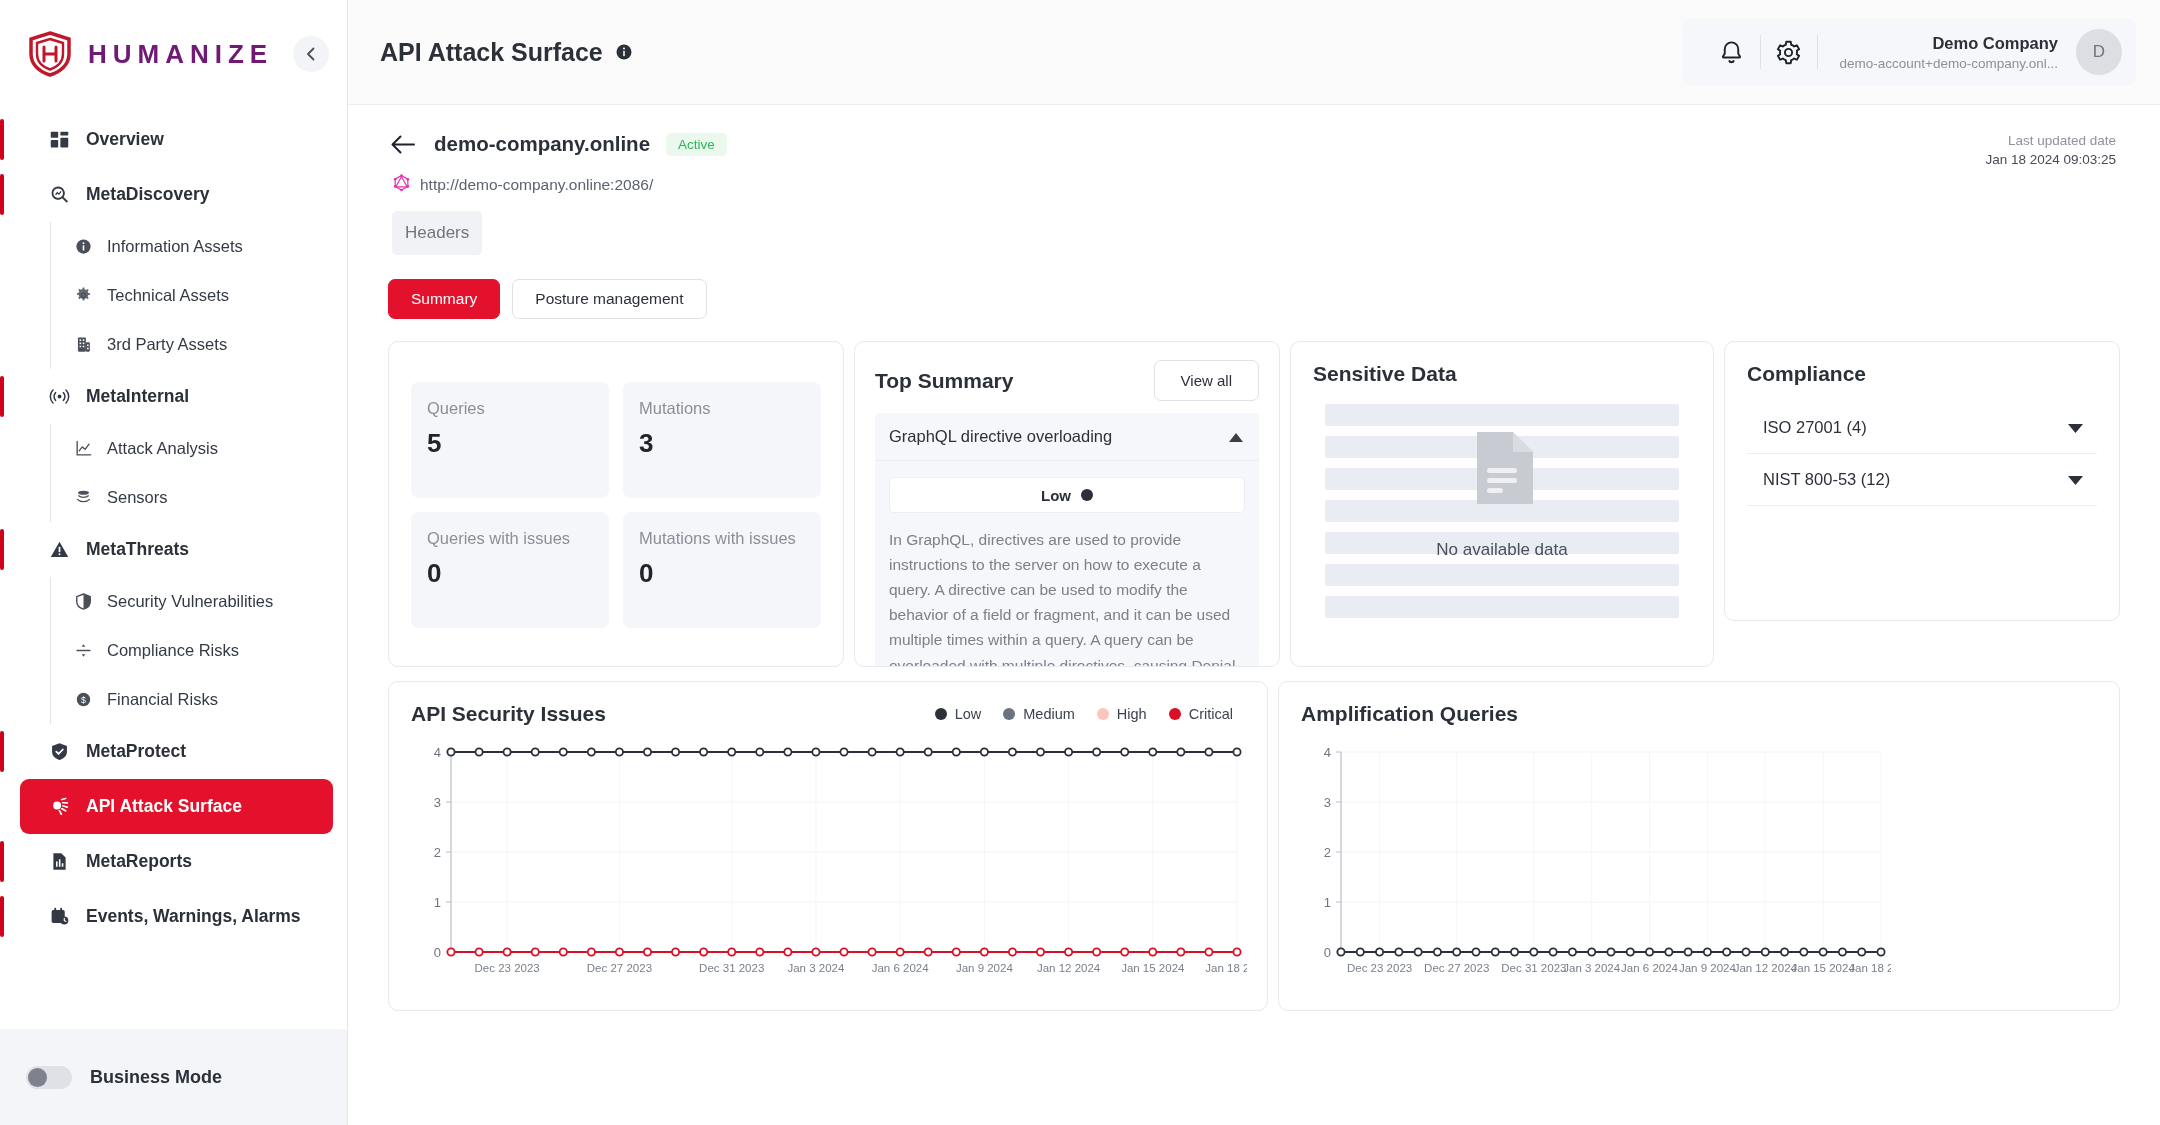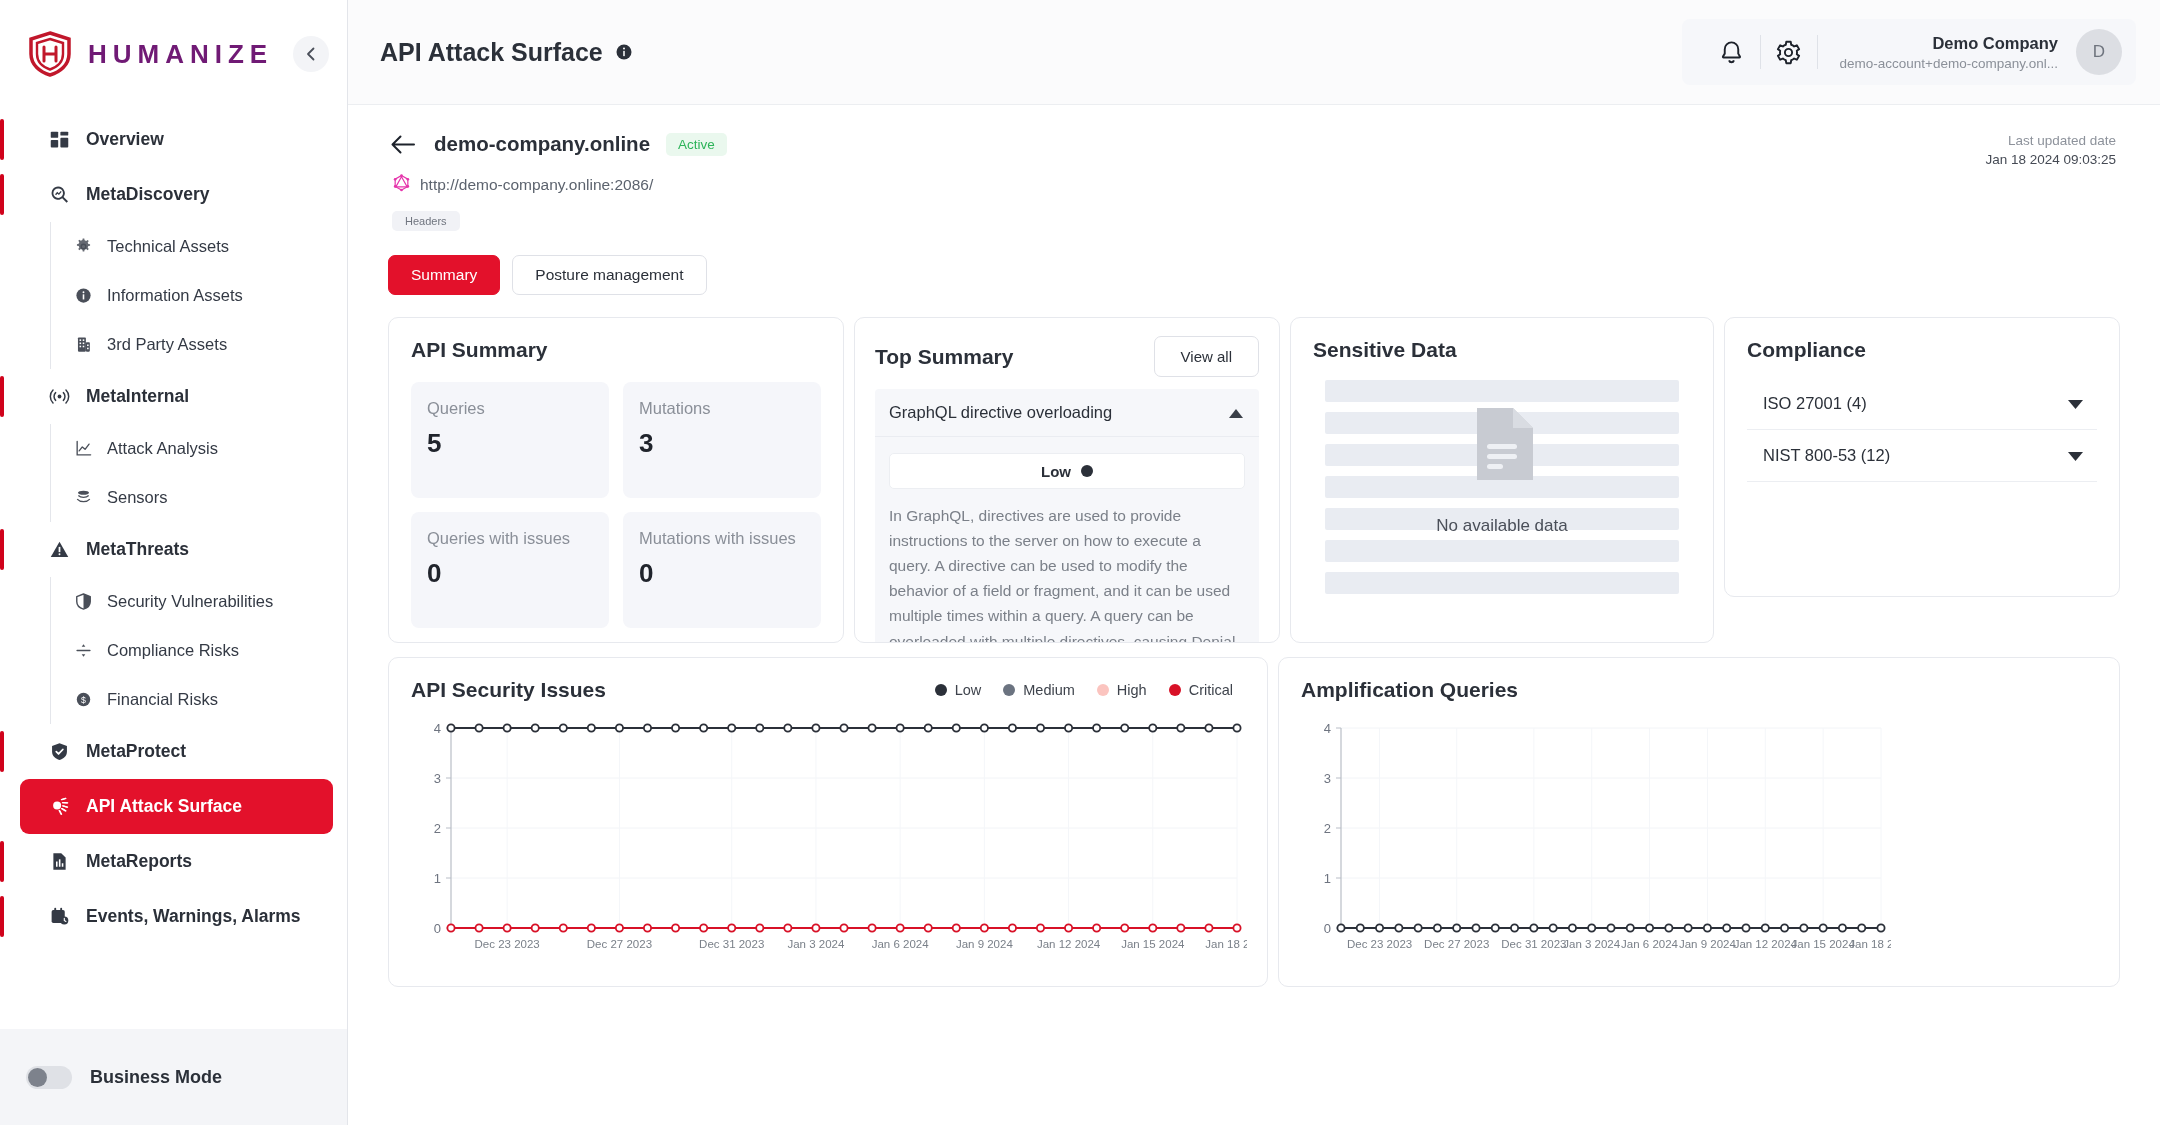--- a/index.html
+++ b/index.html
@@ -116,22 +116,22 @@
   .crumb-domain { font-size: 20.5px; font-weight: 700; color: #2b3039; }
   .badge-active {
     background: #eaf8ee; color: #2eb45a; font-size: 13.5px;
     padding: 4px 12px; border-radius: 5px; font-weight: 400;
   }
   .crumb-url { display: flex; align-items: center; gap: 9px; margin-top: 14px; padding-left: 4px; }
   .gql-ico svg { width: 19px; height: 19px; }
   .crumb-url .txt { font-size: 15.5px; color: #5c636e; }
   .chip-headers {
     display: inline-block; margin-top: 15px; margin-left: 4px;
-    background: #f1f2f6; color: #70757f; font-size: 11px;
-    padding: 4px 13px; border-radius: 5px;
+    background: #f1f2f6; color: #70757f; font-size: 17px;
+    padding: 12px 13px; border-radius: 5px;
   }
   .lastupd { position: absolute; right: 14px; top: 28px; text-align: right; }
   .lastupd .l1 { font-size: 13.5px; color: #8d929b; }
   .lastupd .l2 { font-size: 13.5px; color: #464b55; margin-top: 4px; }
 
   .tabs { display: flex; gap: 12px; margin: 24px 0 0 10px; }
   .tab {
     font-size: 15.5px; padding: 10px 22px; border-radius: 7px; cursor: pointer;
     border: 1px solid #dfe1e7; background: #ffffff; color: #2b3039;
   }
@@ -259,35 +259,35 @@
                 <path d="M10.5 3a7.5 7.5 0 1 0 4.6 13.4l5 5 1.6-1.6-5-5A7.5 7.5 0 0 0 10.5 3zm0 2a5.5 5.5 0 1 1 0 11 5.5 5.5 0 0 1 0-11z"></path>
                 <path d="M7.5 12.3l2-2.3 1.8 1.6 2.6-3.1" fill="none" stroke="#343a45" stroke-width="1.5"></path>
               </svg>
           </span>
           <span class="lbl">MetaDiscovery</span>
         </div>
         <div class="subnav">
           <div class="nav-sub">
             <span class="ico">
               <svg viewBox="0 0 24 24">
-                  <path d="M12 8.2a3.8 3.8 0 1 0 0 7.6 3.8 3.8 0 0 0 0-7.6zm0 1.8a2 2 0 1 1 0 4 2 2 0 0 1 0-4z"></path>
-                  <path d="M11 2h2l.4 2.2 2 .8 1.8-1.3 1.4 1.4-1.3 1.8.8 2L20.3 9v2l-2.2.4-.8 2 1.3 1.8-1.4 1.4-1.8-1.3-2 .8L13 18.3h-2l-.4-2.2-2-.8-1.8 1.3-1.4-1.4 1.3-1.8-.8-2L3.7 11V9l2.2-.4.8-2L5.4 4.8 6.8 3.4 8.6 4.7l2-.8z" opacity=".85"></path>
-                </svg>
-            </span>
-            <span class="lbl">Technical Assets</span>
-          </div>
-          <div class="nav-sub">
-            <span class="ico">
-              <svg viewBox="0 0 24 24">
                   <circle cx="12" cy="12" r="9"></circle>
                   <rect x="11" y="10.5" width="2" height="6.5" fill="#fff"></rect>
                   <circle cx="12" cy="7.8" r="1.2" fill="#fff"></circle>
                 </svg>
             </span>
             <span class="lbl">Information Assets</span>
+          </div>
+          <div class="nav-sub">
+            <span class="ico">
+              <svg viewBox="0 0 24 24">
+                  <path d="M12 8.2a3.8 3.8 0 1 0 0 7.6 3.8 3.8 0 0 0 0-7.6zm0 1.8a2 2 0 1 1 0 4 2 2 0 0 1 0-4z"></path>
+                  <path d="M11 2h2l.4 2.2 2 .8 1.8-1.3 1.4 1.4-1.3 1.8.8 2L20.3 9v2l-2.2.4-.8 2 1.3 1.8-1.4 1.4-1.8-1.3-2 .8L13 18.3h-2l-.4-2.2-2-.8-1.8 1.3-1.4-1.4 1.3-1.8-.8-2L3.7 11V9l2.2-.4.8-2L5.4 4.8 6.8 3.4 8.6 4.7l2-.8z" opacity=".85"></path>
+                </svg>
+            </span>
+            <span class="lbl">Technical Assets</span>
           </div>
           <div class="nav-sub">
             <span class="ico">
               <svg viewBox="0 0 24 24">
                   <rect x="5" y="3" width="10" height="18" rx="1"></rect>
                   <rect x="15" y="9" width="5" height="12" rx="1"></rect>
                   <g fill="#fff">
                     <rect x="7" y="5.5" width="2" height="2"></rect>
                     <rect x="11" y="5.5" width="2" height="2"></rect>
                     <rect x="7" y="9.5" width="2" height="2"></rect>
@@ -526,21 +526,20 @@
       </div>
 
       <div class="tabs">
         <div class="tab sel">Summary</div>
         <div class="tab">Posture management</div>
       </div>
 
       <div class="row">
 
         <div class="card" id="card-api-summary">
-          <div class="card-title">API Summary</div>
           <div class="kpi-grid">
             <div class="kpi">
               <div class="k">Queries</div>
               <div class="v">5</div>
             </div>
             <div class="kpi">
               <div class="k">Mutations</div>
               <div class="v">3</div>
             </div>
             <div class="kpi">

